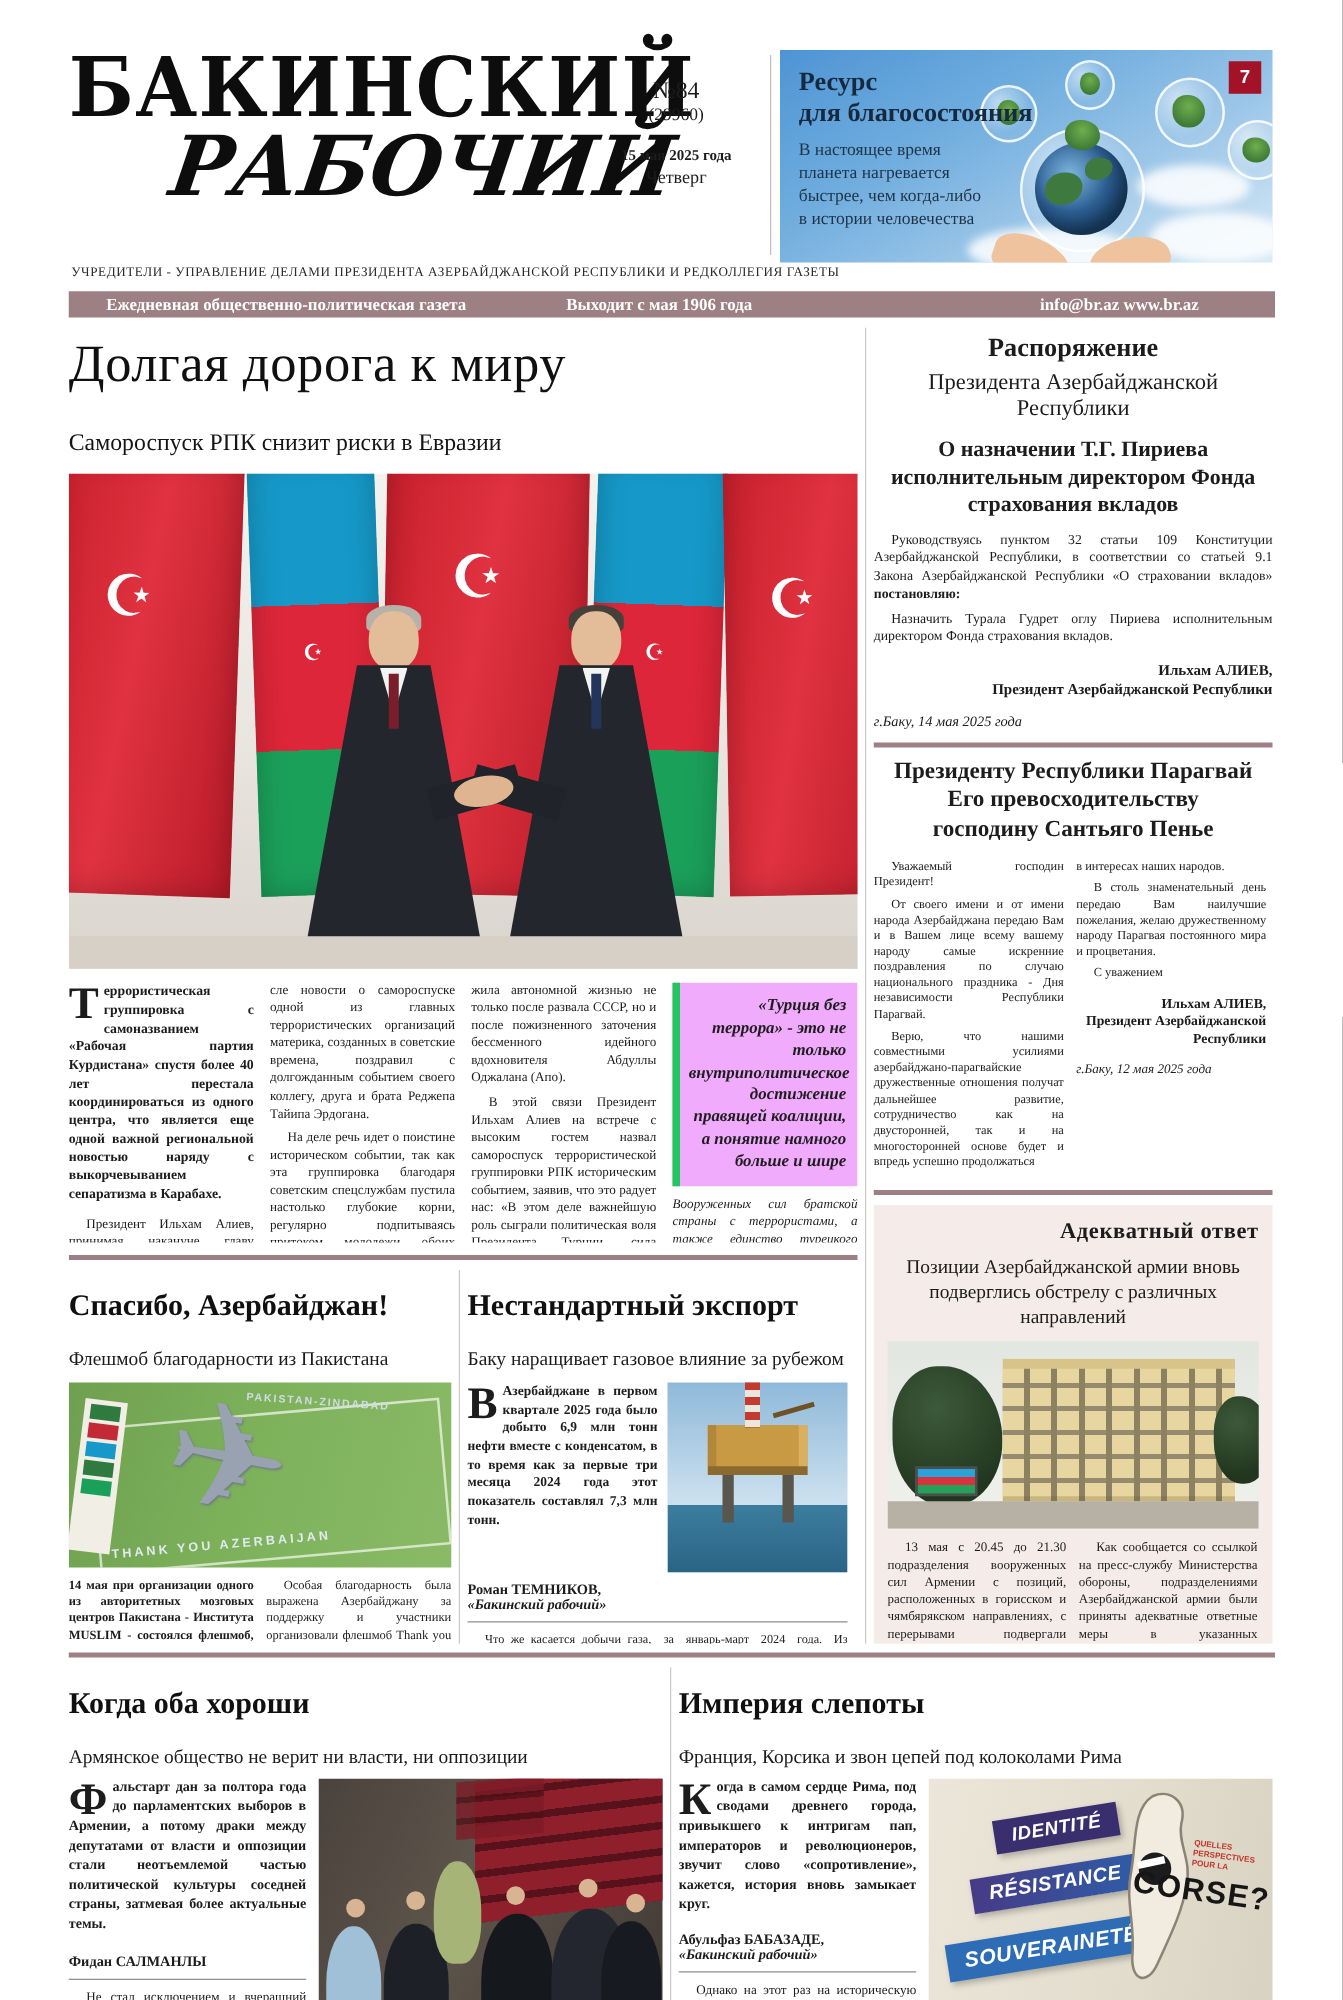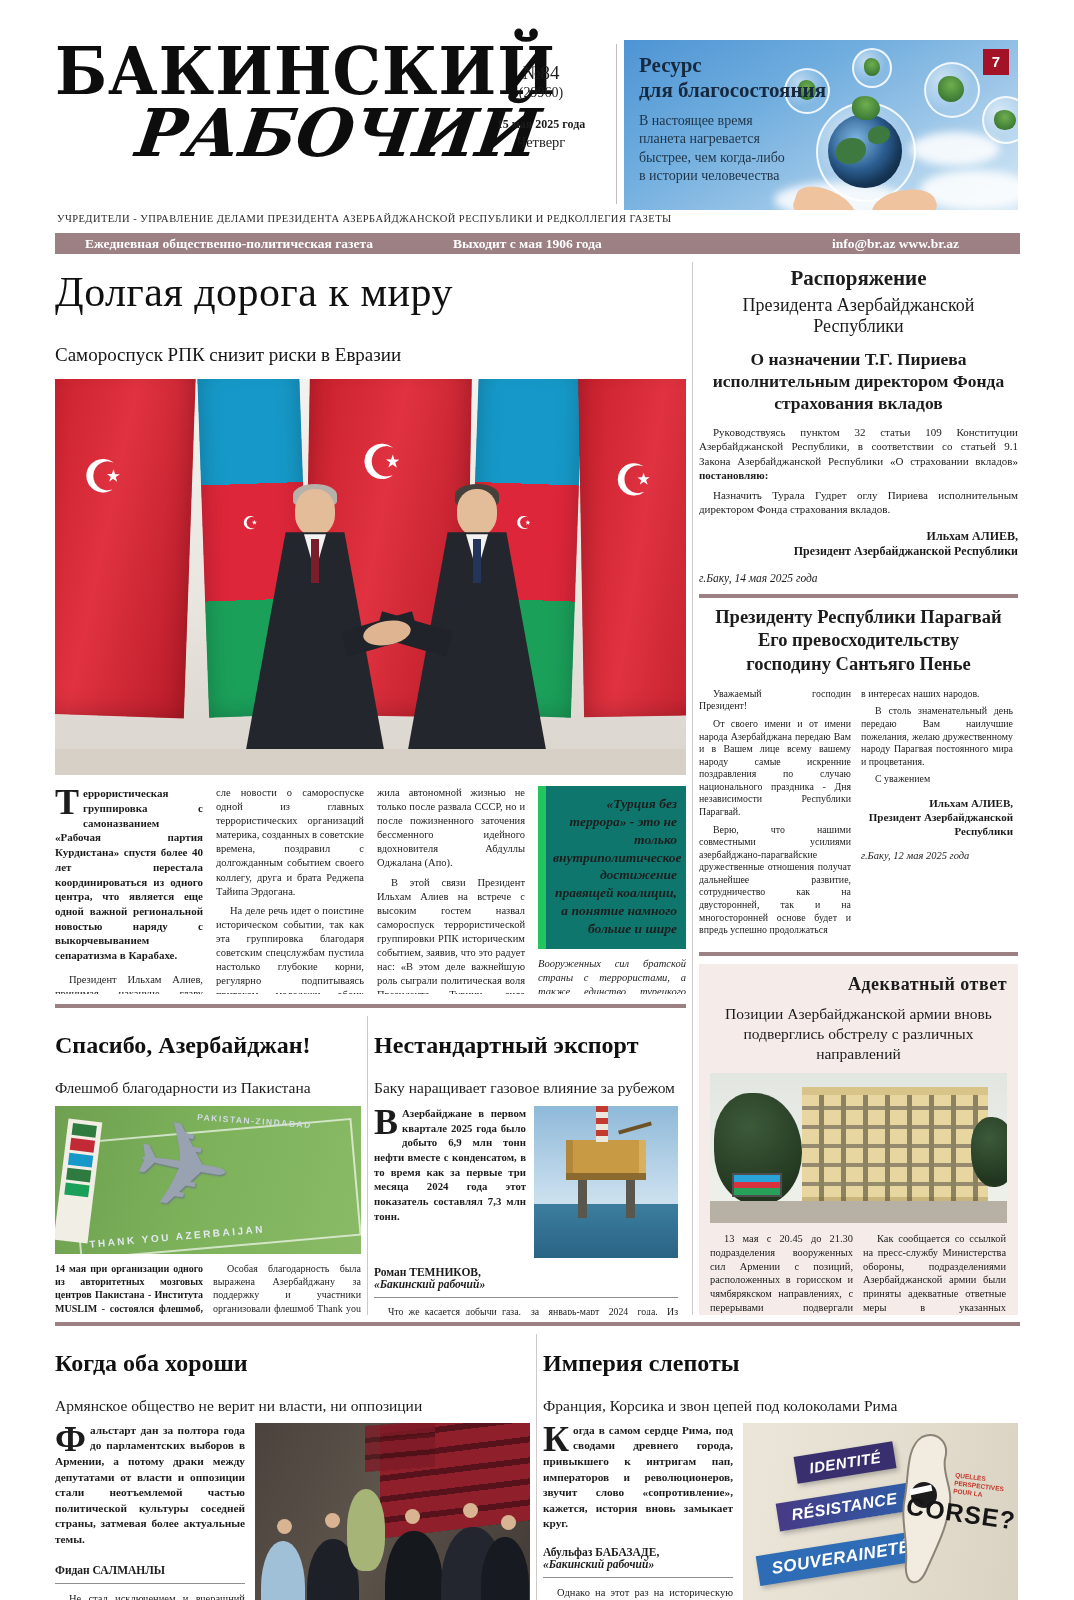--- a/index.html
+++ b/index.html
@@ -66,21 +66,21 @@
          clip-path:polygon(29% 0,71% 0,100% 100%,0 100%);}
   .shirt{position:absolute;left:59px;top:45px;width:22px;height:38px;background:#f3f3f1;
          clip-path:polygon(0 0,100% 0,50% 100%);}
   .tie{position:absolute;left:66px;top:50px;width:8px;height:44px;}
   .arm{position:absolute;width:74px;height:26px;background:#202329;}
   .hands{position:absolute;width:48px;height:24px;background:#dfb591;border-radius:50%;}
   
   .article-cols{display:flex;gap:13px;margin-top:11px;height:208px;overflow:hidden;}
   .acol{width:148px;font-size:10.5px;line-height:1.34;text-align:justify;}
   .lead-bold{font-weight:bold;font-size:11px;}
-  .quote-box{background:#0f766e;border-left:8px solid #22c55e;padding:9px 9px 11px 7px;
+  .quote-box{background:#f0abfc;border-left:6px solid #22c55e;padding:9px 9px 11px 7px;
              font-weight:bold;font-style:italic;font-size:13.5px;line-height:1.32;text-align:right;color:#1d1d1d;}
   .after-quote{font-style:italic;margin-top:8px;font-size:10.5px;line-height:1.34;text-align:justify;}
   
   .mid-row{display:flex;margin-top:2px;}
   .thanks{width:306px;}
   .gasexp{width:304px;}
   .sec-h{font-size:24px;font-weight:bold;color:#101010;margin-top:16px;}
   .sec-sub{font-size:15.5px;margin-top:7px;}
   .fm-photo{position:relative;height:148px;margin-top:9px;overflow:hidden;
             background:linear-gradient(105deg,#6fa050 0%,#7cb15a 45%,#8aba66 100%);}

